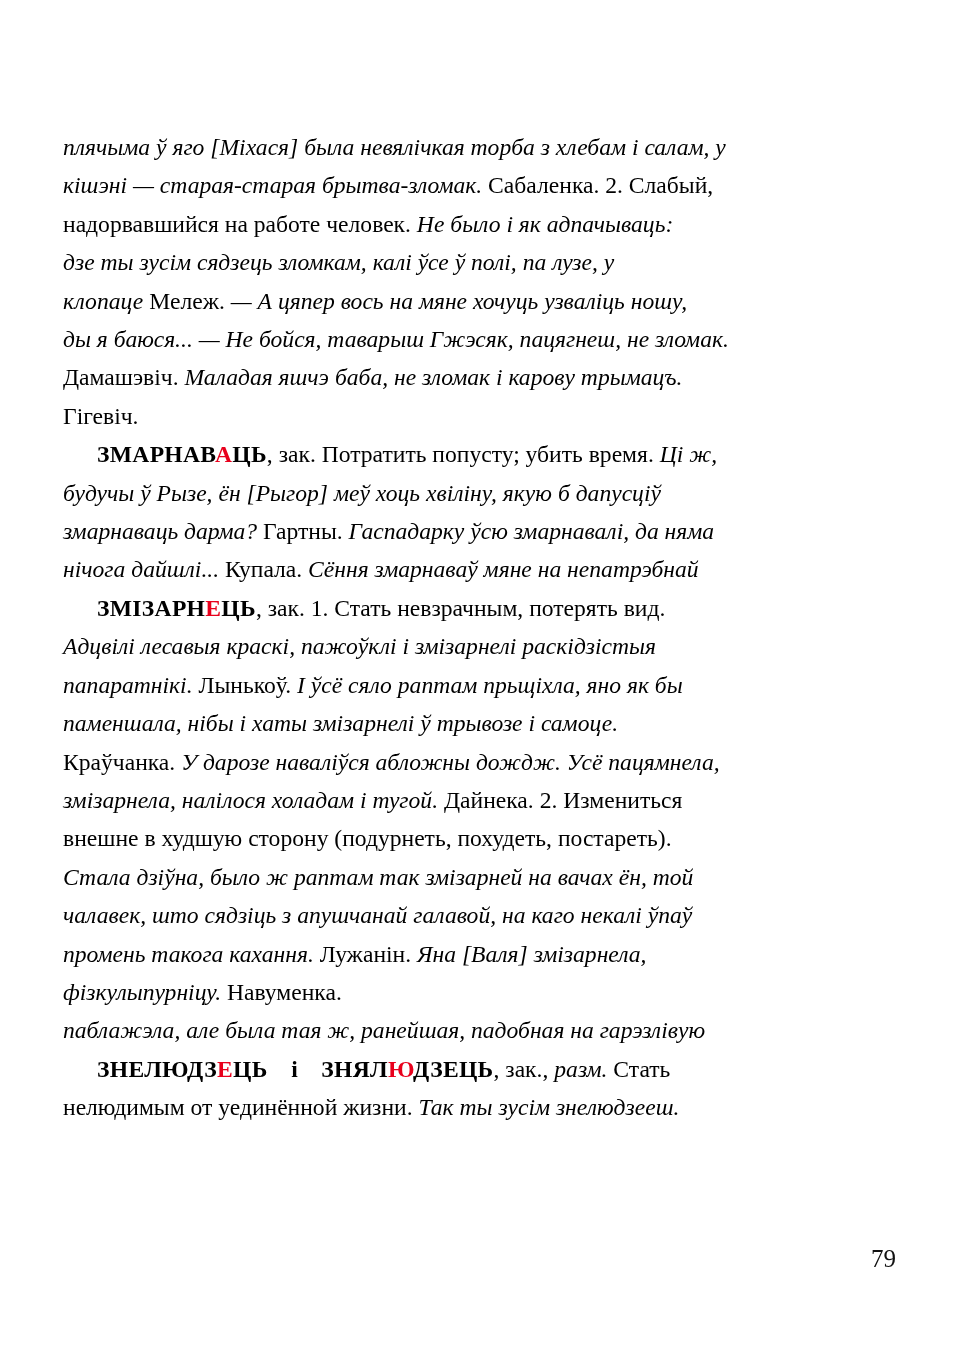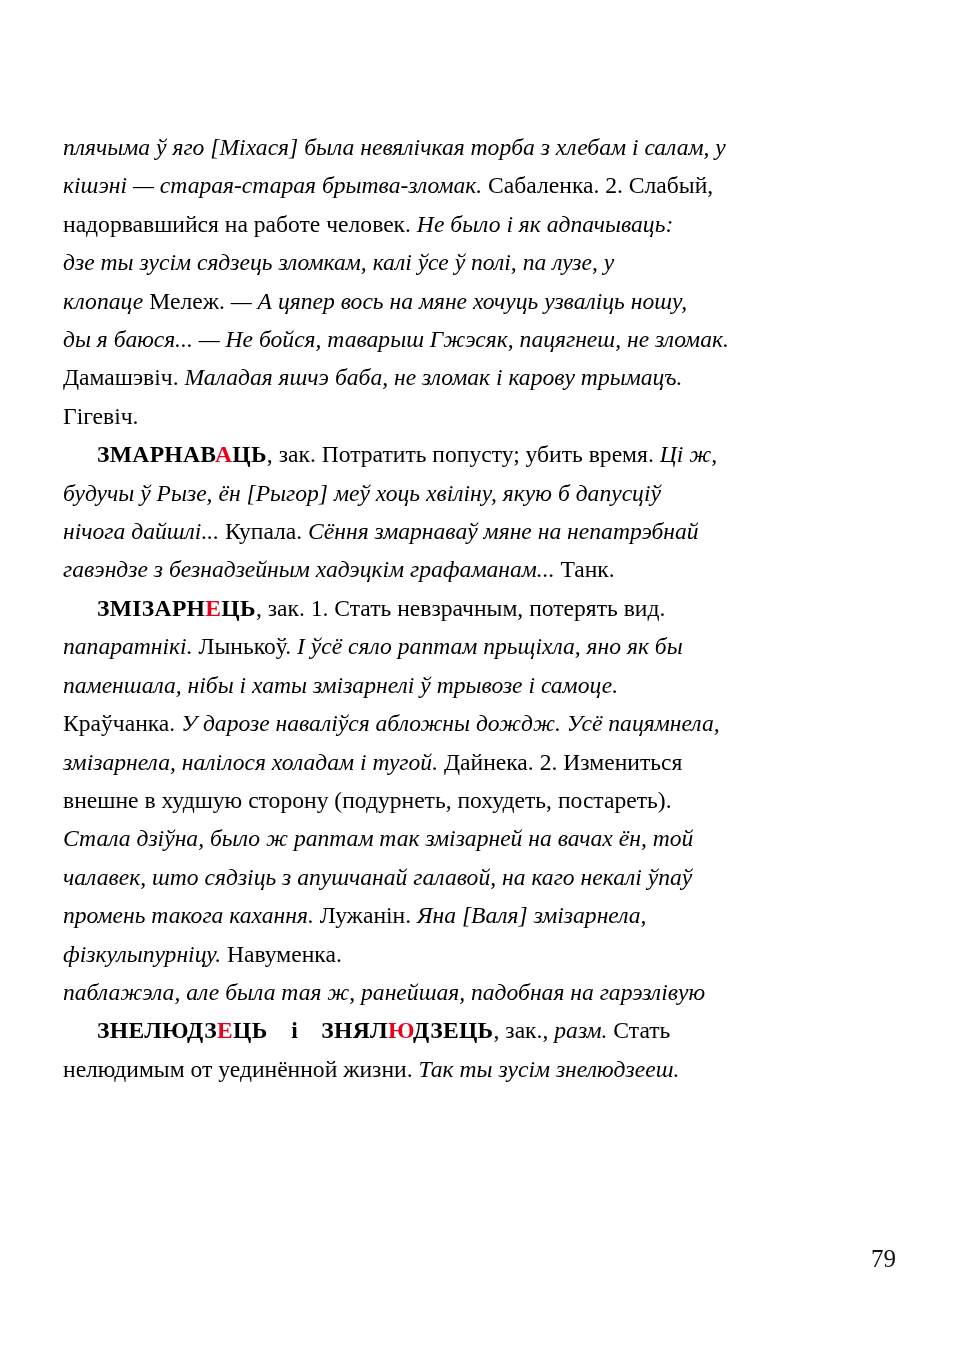--- a/index.html
+++ b/index.html
@@ -101,26 +101,31 @@
       <div class="line just" id="l07">
         <span class="w" style="flex: 1 1 auto; display: inline-block; text-align-last: auto; white-space: pre; width: auto; transform-origin: left center; transform: scaleX(1);"><span class="rm">Дамашэвіч. </span><span class="it">Маладая яшчэ баба, не зломак і карову трымацъ.</span></span>
       </div>
       <div class="line" id="l08"><span class="w" style="white-space: pre; display: inline-block; width: auto; text-align-last: auto;"><span class="rm">Гігевіч.</span></span></div>
       <div class="line just" id="l09">
         <span class="w" style="flex: 1 1 auto; display: inline-block; text-align-last: auto; white-space: pre; width: auto; transform-origin: left center; transform: scaleX(1);"><span class="pad-indent"></span><span class="hw"><span>ЗМАРНАВ</span><span class="stress" style="color: rgb(232, 0, 28);">А</span><span>ЦЬ</span></span><span class="rm">, зак. Потратить попусту; убить время.</span><span class="it"> Ці ж,</span></span>
       </div>
       <div class="line just" id="l10">
         <span class="w" style="flex: 1 1 auto; display: inline-block; text-align-last: auto; white-space: pre; width: auto; transform-origin: left center; transform: scaleX(1);"><span class="it">будучы ў Рызе, ён [Рыгор] меў хоць хвіліну, якую б дапусціў</span></span>
       </div>
+      <div class="line just" id="l11">
+        <span class="w" style="flex: 1 1 auto; display: inline-block; text-align-last: auto; white-space: pre; width: auto; transform-origin: left center; transform: scaleX(1);"><span class="it">змарнаваць дарма?</span><span class="rm"> Гартны. </span><span class="it">Гаспадарку ўсю змарнавалі, да няма</span></span>
+      </div>
       <div class="line just" id="l12">
         <span class="w" style="flex: 1 1 auto; display: inline-block; text-align-last: auto; white-space: pre; width: auto; transform-origin: left center; transform: scaleX(1);"><span class="it">нічога дайшлі...</span><span class="rm"> Купала. </span><span class="it">Сёння змарнаваў мяне на непатрэбнай</span></span>
       </div>
-      <div class="line" id="l13"><span class="w" style="white-space: pre; display: inline-block; width: auto; text-align-last: auto;"><span class="it">гавэндзе з безнадзейным хадэцкім графаманам...</span><span class="rm"> Танк.</span></span></div>
       <div class="line just" id="l14">
         <span class="w" style="flex: 1 1 auto; display: inline-block; text-align-last: auto; white-space: pre; width: auto; transform-origin: left center; transform: scaleX(1);"><span class="pad-indent"></span><span class="hw"><span>ЗМІЗАРН</span><span class="stress" style="color: rgb(232, 0, 28);">Е</span><span>ЦЬ</span></span><span class="rm">, зак. 1. Стать невзрачным, потерять вид.</span></span>
+      </div>
+      <div class="line just" id="l15">
+        <span class="w" style="flex: 1 1 auto; display: inline-block; text-align-last: auto; white-space: pre; width: auto; transform-origin: left center; transform: scaleX(1);"><span class="it">Адцвілі лесавыя краскі, пажоўклі і змізарнелі раскідзістыя</span></span>
       </div>
       <div class="line just" id="l16">
         <span class="w" style="flex: 1 1 auto; display: inline-block; text-align-last: auto; white-space: pre; width: auto; transform-origin: left center; transform: scaleX(1);"><span class="it">папаратнікі.</span><span class="rm"> Лынькоў. </span><span class="it">І ўсё сяло раптам прьщіхла, яно як бы</span></span>
       </div>
       <div class="line just" id="l17">
         <span class="w" style="flex: 1 1 auto; display: inline-block; text-align-last: auto; white-space: pre; width: auto; transform-origin: left center; transform: scaleX(1);"><span class="it">паменшала, нібы і хаты змізарнелі ў трывозе і самоце.</span></span>
       </div>
       <div class="line just" id="l18">
         <span class="w" style="flex: 1 1 auto; display: inline-block; text-align-last: auto; white-space: pre; width: auto; transform-origin: left center; transform: scaleX(1);"><span class="rm">Краўчанка. </span><span class="it">У дарозе наваліўся абложны дождж. Усё пацямнела,</span></span>
       </div>

